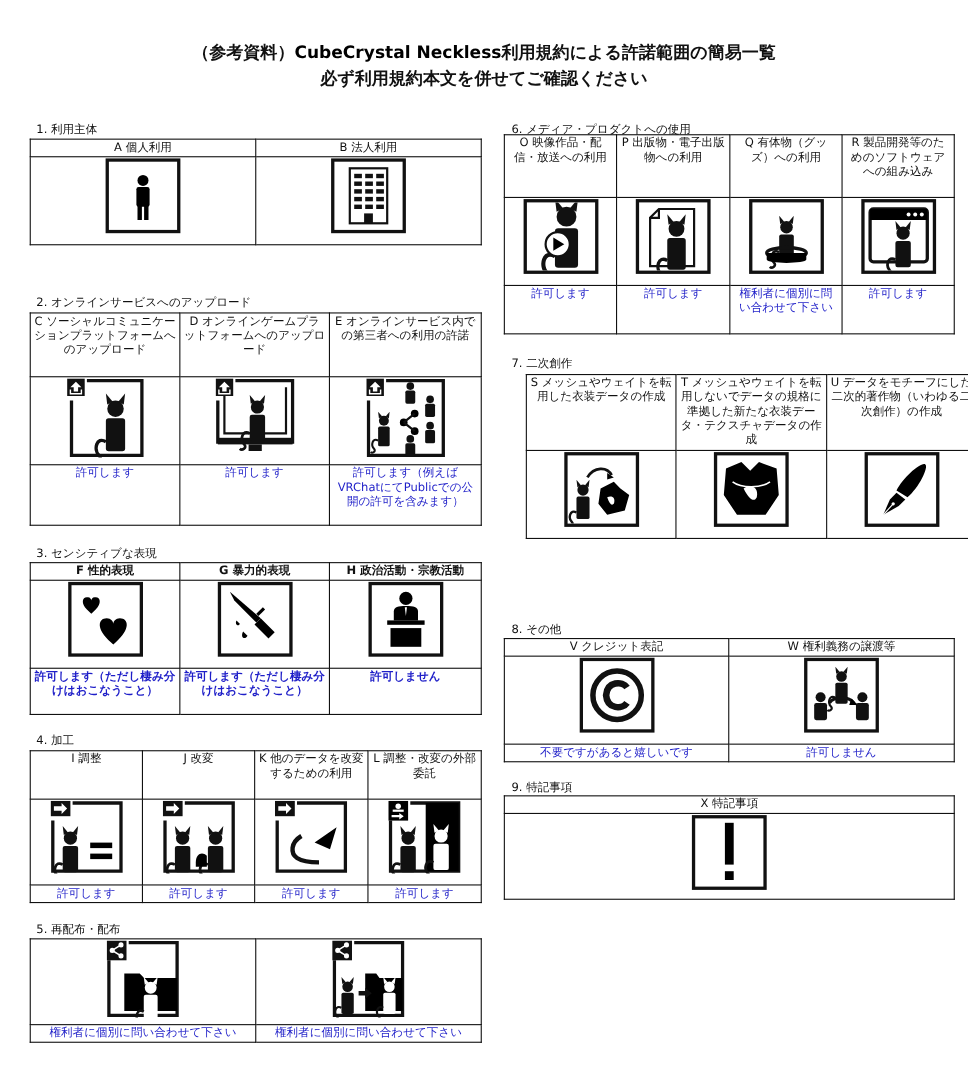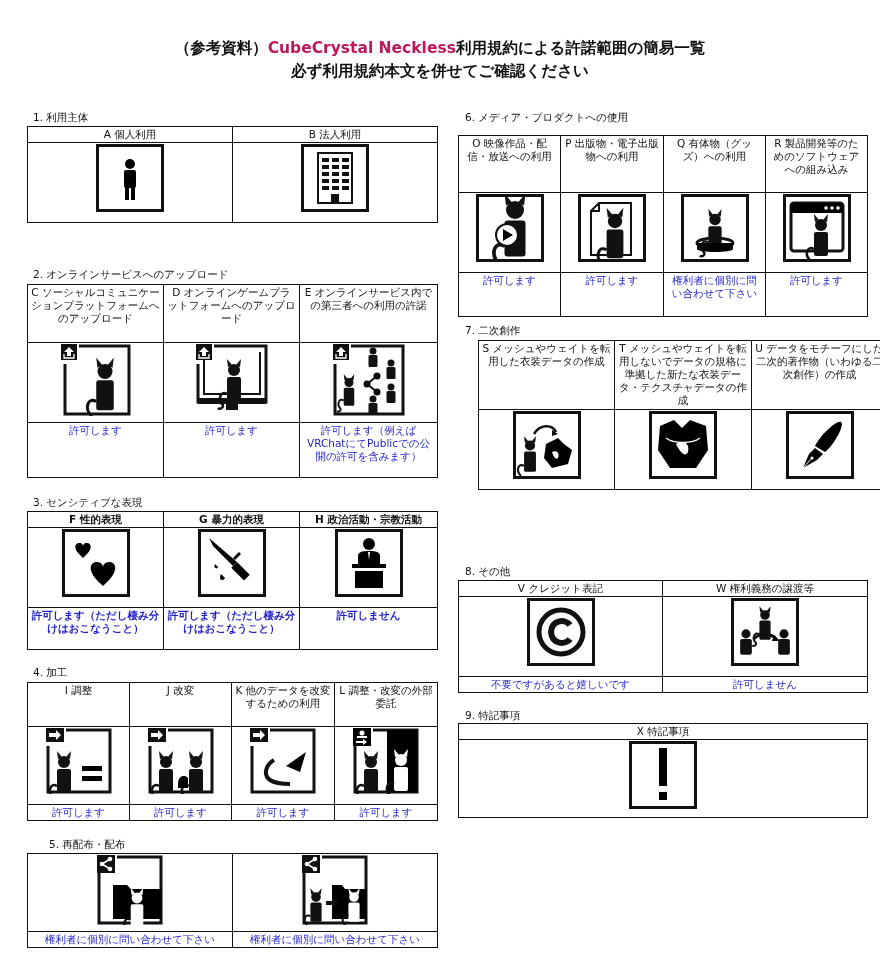--- a/index.html
+++ b/index.html
@@ -1,19 +1,19 @@
 <!DOCTYPE html>
 <html><head>
 <meta charset="utf-8">
 <style>
   * { box-sizing: border-box; margin: 0; padding: 0; }
   body { width: 880px; height: 971px; background: #ffffff; position: relative; overflow: hidden;
          font-family: "DejaVu Sans", sans-serif; color: #111; }
   .title { position: absolute; left: 0; width: 880px; text-align: center; font-weight: bold; font-size: 15.5px; color: #111; }
-  .title .brand { color: #be185d; }
+  .title .brand { color: #000000; }
   .sec-label { position: absolute; font-size: 10.5px; color: #111; }
   table.grid { position: absolute; border-collapse: collapse; table-layout: fixed; }
   table.grid td { border: 1.5px solid #111; text-align: center; vertical-align: top; font-size: 10.5px; line-height: 13px; padding: 1px 3px; }
   td.head { color: #111; }
   td.icon-cell { vertical-align: middle; padding: 4px 0; }
   td.val { color: #1e1ec8; }
   .iconbox { display: inline-block; border: 3px solid #111; background: #fff; vertical-align: middle; }
   .iconbox svg { display: block; }
 </style>
 </head>
@@ -256,21 +256,21 @@
   </tr>
   <tr style="height:15px">
     <td class="val">許可します</td>
     <td class="val">許可します</td>
     <td class="val">許可します</td>
     <td class="val">許可します</td>
   </tr>
 </tbody>
   </table>
 
-<div class="sec-label" style="left:33px;top:838px;margin-left:16px;">5. 再配布・配布</div>
+<div class="sec-label" style="left:33px;top:838px;">5. 再配布・配布</div>
 <table class="grid" style="left:27px;top:853px;width:410px;">
   <colgroup>
       <col style="width:205px">
       <col style="width:205px">
     </colgroup>
   <tbody>
   <tr style="height:78px">
     <td class="icon-cell"><span style="display:inline-block"><svg width="66" height="70" viewBox="0 0 66 70">
               <path d="M20,2 L64,2 L64,68 L2,68 L2,18" stroke="#111" stroke-width="3" fill="none"></path>
               <use href="#sharebox" x="0" y="0"></use>
@@ -293,21 +293,21 @@
             </svg></span></td>
   </tr>
   <tr style="height:15px">
     <td class="val">権利者に個別に問い合わせて下さい</td>
     <td class="val">権利者に個別に問い合わせて下さい</td>
   </tr>
 </tbody>
   </table>
 
 <div class="sec-label" style="left:465px;top:111px;">6. メディア・プロダクトへの使用</div>
-<table class="grid" style="left:458px;top:135px;width:409px;">
+<table class="grid" style="left:458px;top:122px;width:409px;">
   <colgroup>
       <col style="width:102px">
       <col style="width:103px">
       <col style="width:102px">
       <col style="width:102px">
     </colgroup>
   <tbody>
       <tr style="height:57px">
     <td class="head">O 映像作品・配信・放送への利用</td>
     <td class="head">P 出版物・電子出版物への利用</td>

